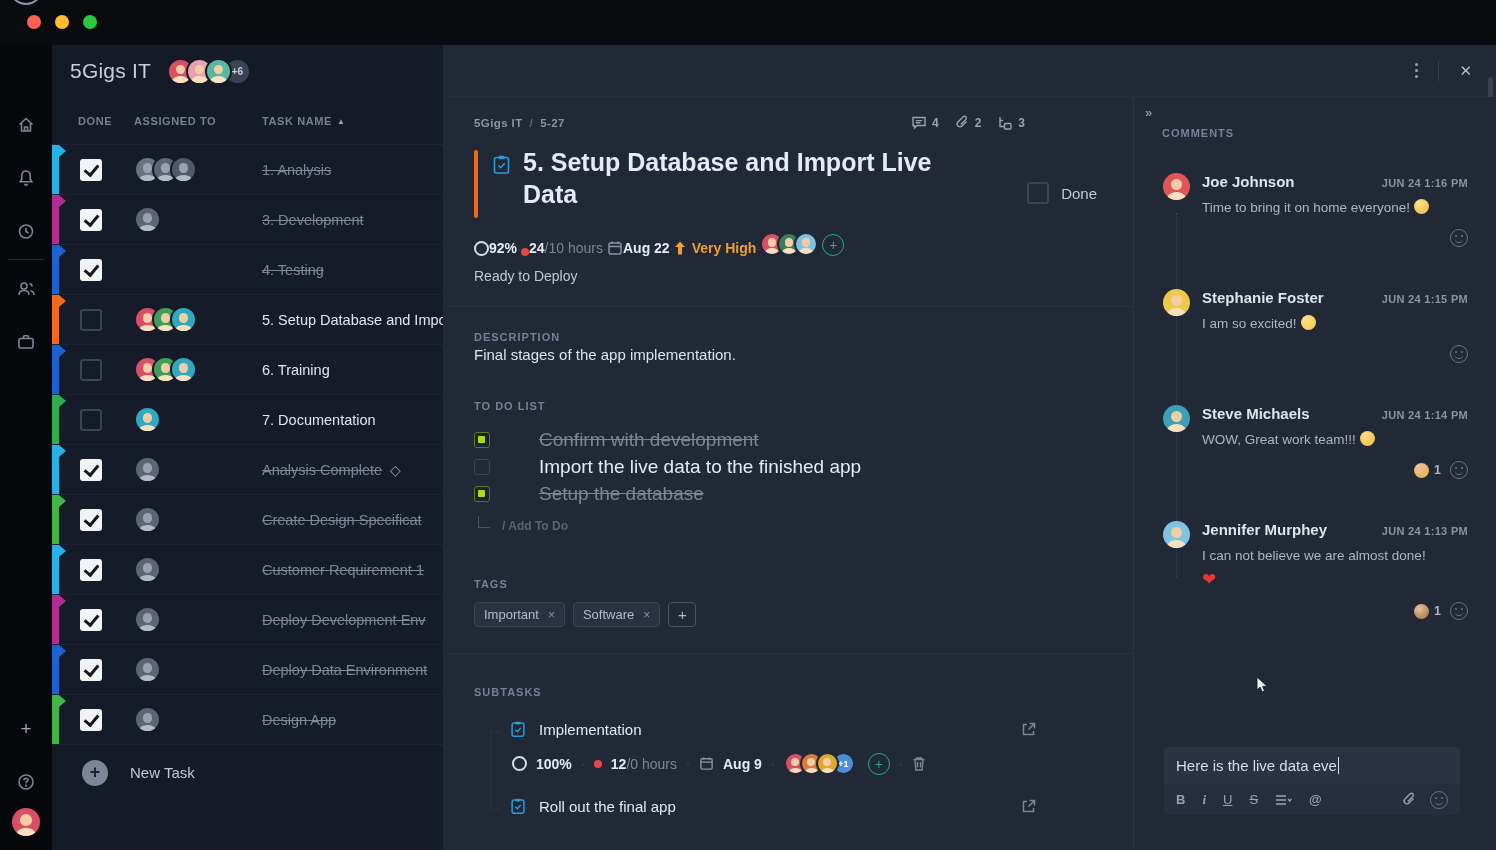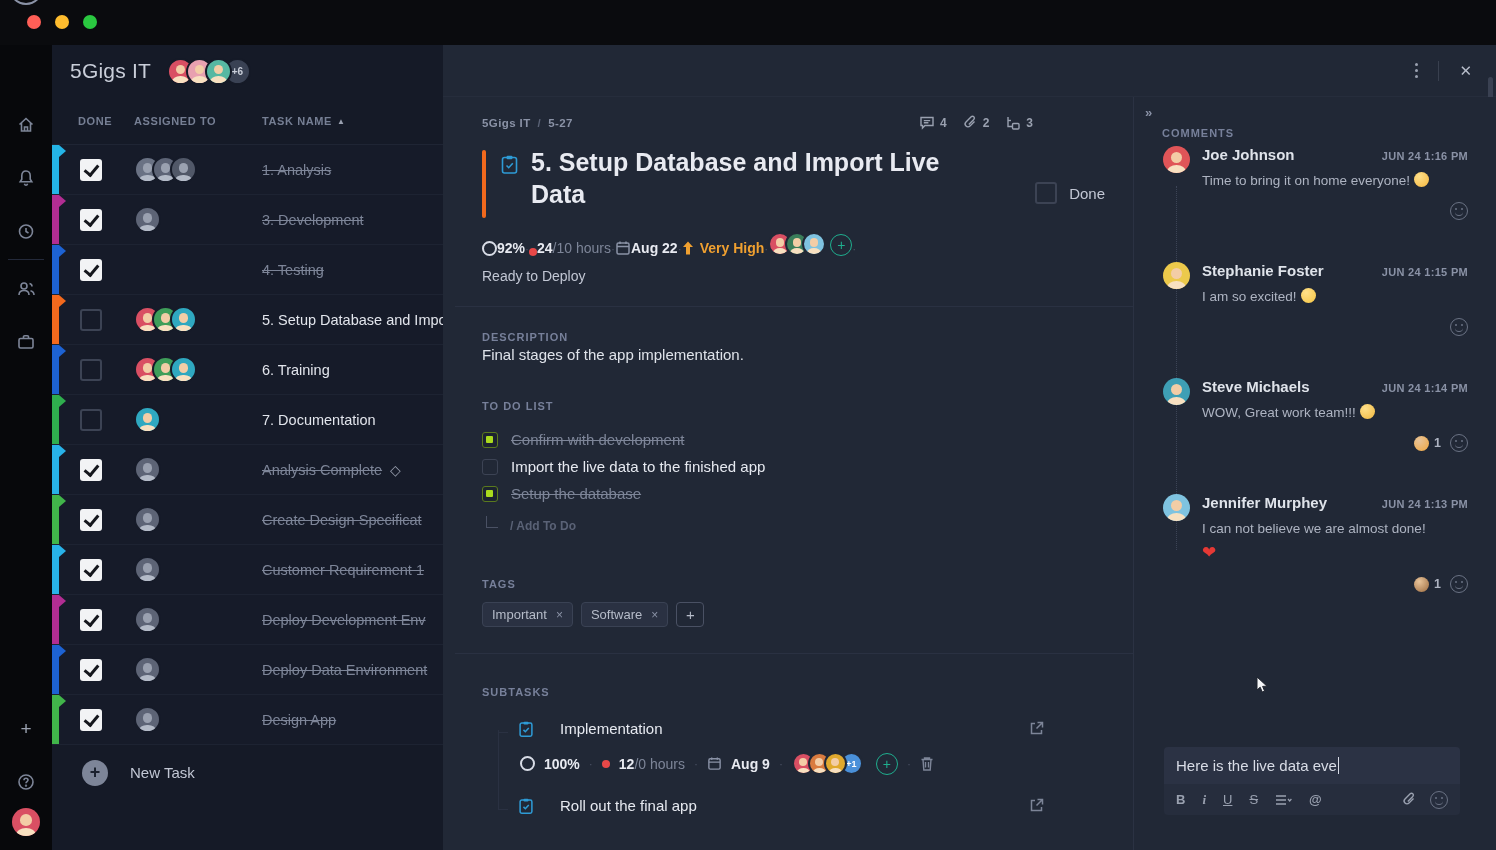--- a/index.html
+++ b/index.html
@@ -61,21 +61,21 @@
 
   
   .overlay { position:absolute; left:443px; top:45px; width:1053px; height:805px; background:#212836; }
   .overlay-top { position:absolute; left:0; top:0; width:100%; height:52px; border-bottom:1px solid #262d3c; }
   .overlay-actions { position:absolute; right:18px; top:14px; display:flex; align-items:center; gap:14px; color:#9aa1b0; }
   .kebab { display:flex; flex-direction:column; gap:3px; padding:4px 6px; cursor:pointer; }
   .kebab span { width:3px; height:3px; border-radius:50%; background:#9aa1b0; }
   .vdiv { width:1px; height:20px; background:#39404f; }
   .xclose { font-size:15px; color:#b6bcc9; cursor:pointer; padding:2px 6px; }
 
-  .detail { position:absolute; left:12px; top:52px; width:690px; height:753px; padding:0 40px 16px 27px; overflow:hidden; }
+  .detail { position:absolute; left:4px; top:52px; width:690px; height:753px; padding:0 40px 16px 27px; overflow:hidden; }
   .detail-scroll { position:absolute; right:3px; top:32px; width:5px; height:153px; border-radius:3px; background:#3a4152; }
 
   .breadcrumb-row { margin-top:18px; display:flex; align-items:center; }
   .breadcrumb { font-size:11.5px; font-weight:bold; color:#8a92a6; letter-spacing:.4px; }
   .breadcrumb .sep { margin:0 7px; color:#5a6276; }
   .counts { margin-left:auto; margin-right:72px; display:flex; align-items:center; gap:16px; color:#9aa1b0; font-size:12px; font-weight:bold; }
   .count-item { display:flex; align-items:center; gap:5px; cursor:pointer; }
 
   .title-row { margin-top:16px; display:flex; }
   .title-bar-accent { width:4px; height:68px; border-radius:2px; margin-top:4px; }
@@ -102,49 +102,49 @@
 
   .hdiv { height:1px; background:#2a3142; margin:22px -40px 0 -27px; }
   .sect-label { margin-top:24px; font-size:11px; font-weight:bold; letter-spacing:1px; color:#77809a; }
   .desc-text { margin-top:3px; font-size:15px; color:#dfe3ea; }
 
   .todo-list { margin-top:14px; }
   .todo-item { display:flex; align-items:center; gap:13px; height:27px; }
   .todo-cbx { width:16px; height:16px; border-radius:3px; border:1.5px solid #3c4354; position:relative; cursor:pointer; }
   .todo-cbx.checked { border-color:#5a7a1e; background:#1c2330; }
   .todo-cbx.checked::after { content:""; position:absolute; left:3px; top:3px; width:7px; height:7px; background:#aadb1e; border-radius:1px; }
-  .todo-text { font-size:15px; color:#e6e9f0; }
+  .todo-text { font-size:19px; color:#e6e9f0;margin-left:36px; }
   .todo-text.struck { color:#7d8598; text-decoration:line-through; }
   .add-todo { margin-top:12px; display:flex; align-items:center; gap:12px; padding-left:4px; }
   .elbow { width:12px; height:12px; border-left:1.5px solid #4a5164; border-bottom:1.5px solid #4a5164; margin-top:-8px; }
   .add-todo-ph { font-size:12px; color:#5a6276;font-weight:bold; }
 
   .tags-row { margin-top:12px; display:flex; align-items:center; gap:8px; }
   .tag-chip { display:flex; align-items:center; gap:9px; height:25px; padding:0 9px; background:#2a3142; border:1px solid #3a4254; border-radius:4px; font-size:13px; color:#b6bcc9; cursor:pointer; }
   .tag-x { color:#8a92a6; font-size:12px; }
   .tag-add { width:28px; height:25px; border:1px solid #4a5164; border-radius:4px; color:#b6bcc9; font-size:15px; display:flex; align-items:center; justify-content:center; cursor:pointer; }
 
   .subtasks { margin-top:16px; position:relative; padding-left:36px; }
   .subtasks::before { content:""; position:absolute; left:16px; top:10px; bottom:6px; width:1px; background:#2a3142; }
   .subtask { position:relative; margin-top:22px; }
   .subtask::before { content:""; position:absolute; left:-20px; top:12px; width:10px; height:1px; background:#2a3142; }
-  .subtask-head { display:flex; align-items:flex-start; gap:26px; }
+  .subtask-head { display:flex; align-items:center; gap:13px; }
   .subtask-title { font-size:15px; color:#e6e9f0; }
   .ext-link { margin-left:auto; margin-right:60px; cursor:pointer; }
   .subtask-meta { margin-top:14px; display:flex; align-items:center; gap:9px; font-size:14px; padding-left:2px; }
   .subtask-meta .pav { width:23px; height:23px; border:2px solid #212836; margin-left:-7px; }
   .subtask-meta .pav:first-child { margin-left:0; }
   .plus-badge { width:23px; height:23px; border-radius:50%; background:#4a90d9; border:2px solid #212836; color:#fff; font-size:9px; font-weight:bold; display:flex; align-items:center; justify-content:center; margin-left:-7px; }
   .trash { cursor:pointer; }
 
   
   .comments { position:absolute; left:690px; top:52px; width:363px; height:753px; border-left:1px solid #2b3243; background:#212836; }
   .collapse-btn { position:absolute; left:11px; top:8px; color:#8a92a6; font-size:13px; letter-spacing:-1px; cursor:pointer; font-weight:bold; }
   .comments-label { position:absolute; left:28px; top:30px; font-size:11px; font-weight:bold; letter-spacing:1px; color:#77809a; }
-  .comment-thread { position:absolute; left:0; top:49px; width:100%; }
+  .comment-thread { position:absolute; left:0; top:76px; width:100%; }
   .comment-thread::before { content:""; position:absolute; left:42px; top:40px; height:364px; border-left:1.5px dotted #3c4456; }
   .comment { position:relative; padding:0 28px 0 68px; margin-bottom:42px; min-height:74px; }
   .comment .pav { position:absolute; left:29px; top:0; width:27px; height:27px; }
   .comment-head { display:flex; align-items:baseline; }
   .comment-name { font-size:15px; font-weight:600; color:#dfe3ea; }
   .comment-time { margin-left:auto; font-size:11px; font-weight:bold; color:#8a92a6; letter-spacing:.3px; }
   .comment-text { margin-top:9px; font-size:13.5px; color:#aeb4c2; line-height:18px; }
   .emoji-dot { display:inline-block; width:15px; height:15px; border-radius:50%; vertical-align:-2px; margin-left:4px; }
   .heart { margin-top:4px; font-size:17px; color:#e53935; }
   .react-row { margin-top:12px; display:flex; align-items:center; justify-content:flex-end; gap:9px; }

